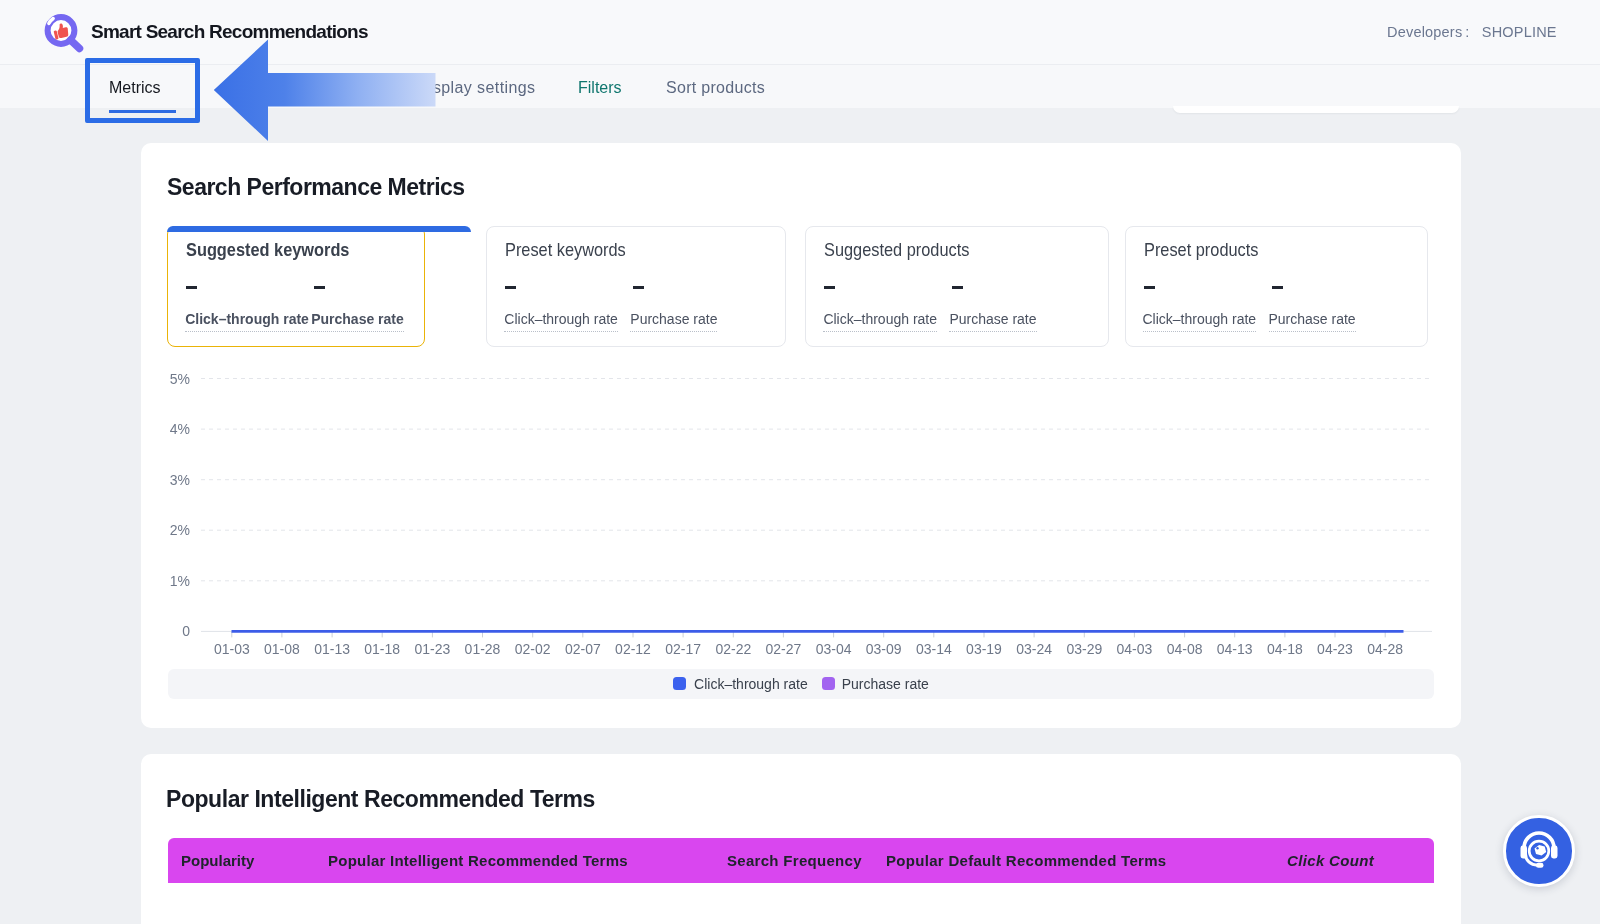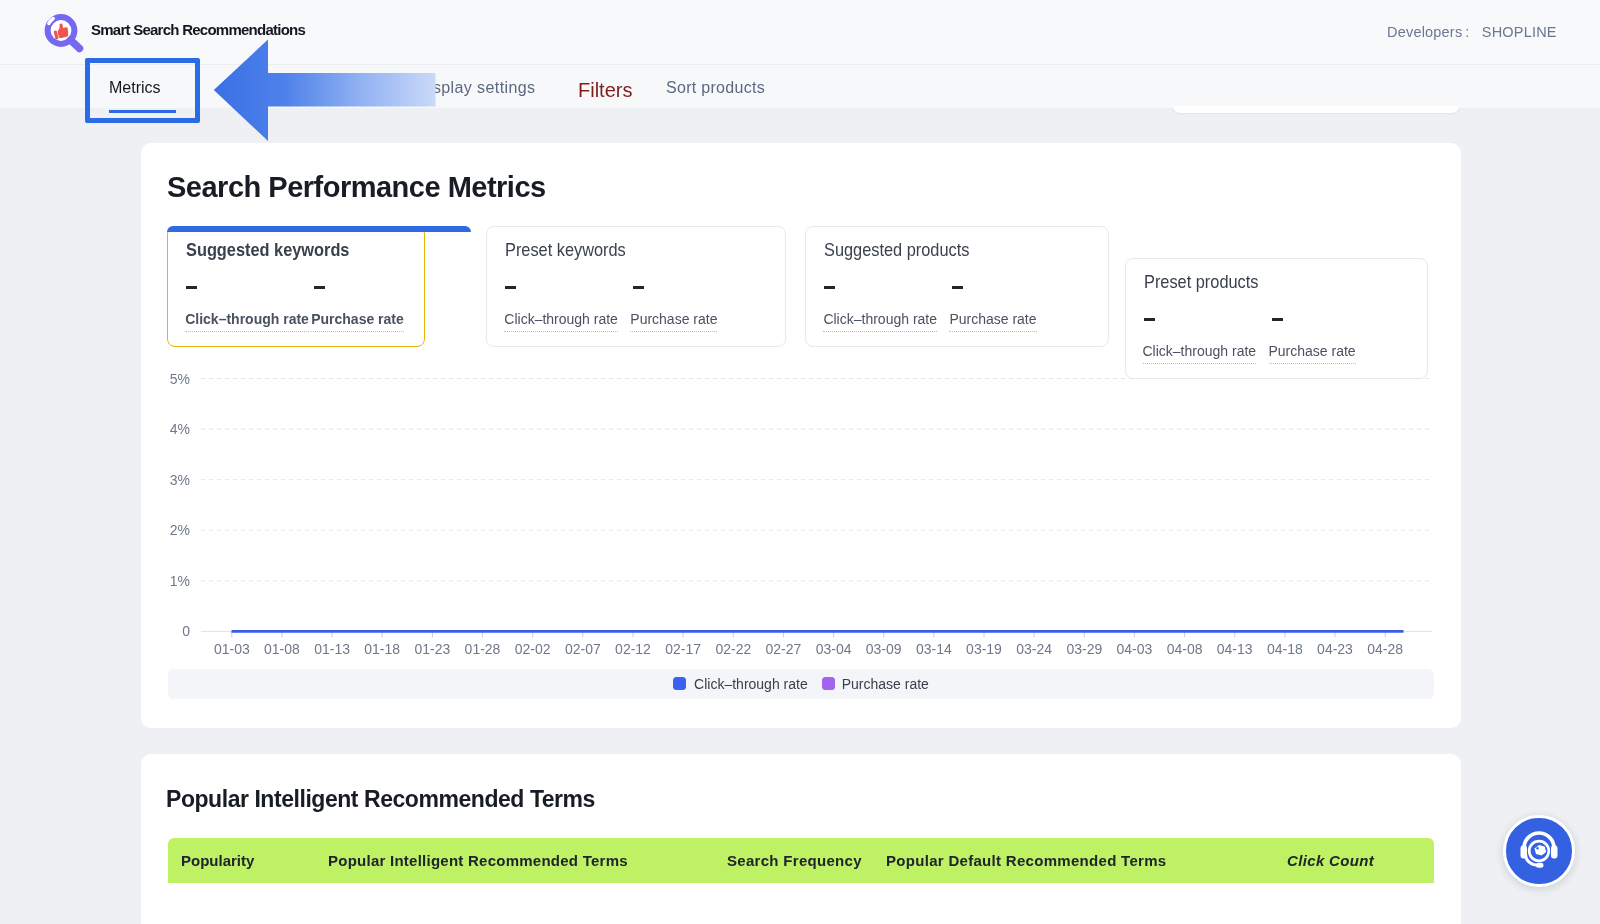--- a/index.html
+++ b/index.html
@@ -19,33 +19,33 @@
 <svg class="abs" style="left:42px;top:11px;" width="46" height="46" viewBox="0 0 46 46">
   <circle cx="19" cy="19.5" r="13.4" fill="#ffffff" stroke="#7568f1" stroke-width="6"></circle>
   <line x1="28.5" y1="29" x2="37.5" y2="37.5" stroke="#7568f1" stroke-width="7.5" stroke-linecap="round"></line>
   <path d="M 6.8 12.6 A 13.4 13.4 0 0 1 11.2 7.5" fill="none" stroke="#ffffff" stroke-width="3.4" stroke-linecap="round"></path>
   <g fill="#ef5350" transform="rotate(-14 19 19.5)">
     <rect x="11.6" y="18.2" width="3.1" height="9" rx="1.1"></rect>
     <path d="M15.3 27.2 v-6.8 c0-1.4 1.7-2.1 2.5-3.3 .6-.9 .9-1.9 1.1-2.9 .2-1.2 .8-1.6 1.6-1.5 .9 .1 1.5 1 1.5 2.1 0 1.1-.3 1.9-.7 2.8 h3.1 c1.1 0 1.8 .9 1.6 1.8 l-.85 5.4 c-.2 1.2-1.05 2.1-2.3 2.1 h-5.2 c-1.25 0-2.35-1-2.35-2.2 z"></path>
   </g>
 </svg>
 
-<div class="abs" style="left:91px;top:21px;font-size:15px;font-weight:700;color:#14171f;letter-spacing:-0.75px;">Smart Search Recommendations</div>
+<div class="abs" style="left:91px;top:21px;font-size:19px;font-weight:700;color:#14171f;letter-spacing:-0.75px;">Smart Search Recommendations</div>
 
 <div class="abs" style="left:1387px;top:24px;font-size:14.5px;color:#6b7790;letter-spacing:0.2px;">Developers<span style="margin:0 8px 0 3px;">:</span> SHOPLINE</div>
 
 <div class="abs" style="left:109px;top:79px;font-size:16px;color:#15181f;">Metrics</div>
 <div class="abs" style="left:417px;top:79px;font-size:16px;color:#5c6880;letter-spacing:0.4px;">Display settings</div>
-<div class="abs" style="left:578px;top:79px;font-size:20px;color:#7f1d1d;">Filters</div>
+<div class="abs" style="left:578px;top:79px;font-size:16px;color:#0f766e;">Filters</div>
 <div class="abs" style="left:666px;top:79px;font-size:16px;color:#5c6880;letter-spacing:0.3px;">Sort products</div>
 
 <div class="abs" style="left:109px;top:110px;width:67px;height:3px;background:#2e6be2;z-index:5;"></div>
 
 <div class="abs" style="left:141px;top:143px;width:1320px;height:585px;background:#ffffff;border-radius:10px;">
-  <div class="abs" style="left:26px;top:31px;font-size:29px;font-weight:700;color:#181c25;letter-spacing:-0.5px;line-height:26px;">Search Performance Metrics</div>
+  <div class="abs" style="left:26px;top:31px;font-size:23px;font-weight:700;color:#181c25;letter-spacing:-0.5px;line-height:26px;">Search Performance Metrics</div>
 
   <div class="abs" style="left:26.2px;top:83px;width:258px;height:120.5px;border:1px solid #eab308;border-radius:8px;font-weight:bold;">
     <div class="abs" style="left:-1px;top:-1px;width:303.4px;height:6px;background:#2e6be2;border-radius:8px 8px 0 0;"></div>
     <div class="abs" style="left:18px;top:12px;font-size:19px;color:#3a414d;transform:scaleX(0.86);transform-origin:left top;white-space:nowrap;">Suggested keywords</div>
     <div class="abs" style="left:18px;top:59px;width:11px;height:3.2px;background:#212631;"></div>
     <div class="abs" style="left:146px;top:59px;width:11px;height:3.2px;background:#212631;"></div>
     <div class="abs" style="left:17px;top:84px;font-size:14px;color:#4a5160;border-bottom:1px dotted #b9bfc9;padding-bottom:4px;">Click–through rate</div>
     <div class="abs" style="left:143px;top:84px;font-size:14px;color:#4a5160;border-bottom:1px dotted #b9bfc9;padding-bottom:4px;">Purchase rate</div>
   </div>
   <div class="abs" style="left:345.3px;top:83px;width:300px;height:120.5px;border:1px solid #e6e8ed;border-radius:8px;">
@@ -55,21 +55,21 @@
     <div class="abs" style="left:17px;top:84px;font-size:14px;color:#4a5160;border-bottom:1px dotted #b9bfc9;padding-bottom:4px;">Click–through rate</div>
     <div class="abs" style="left:143px;top:84px;font-size:14px;color:#4a5160;border-bottom:1px dotted #b9bfc9;padding-bottom:4px;">Purchase rate</div>
   </div>
   <div class="abs" style="left:664.4px;top:83px;width:303.4px;height:120.5px;border:1px solid #e6e8ed;border-radius:8px;">
     <div class="abs" style="left:18px;top:12px;font-size:19px;color:#3a414d;transform:scaleX(0.86);transform-origin:left top;white-space:nowrap;">Suggested products</div>
     <div class="abs" style="left:18px;top:59px;width:11px;height:3.2px;background:#212631;"></div>
     <div class="abs" style="left:146px;top:59px;width:11px;height:3.2px;background:#212631;"></div>
     <div class="abs" style="left:17px;top:84px;font-size:14px;color:#4a5160;border-bottom:1px dotted #b9bfc9;padding-bottom:4px;">Click–through rate</div>
     <div class="abs" style="left:143px;top:84px;font-size:14px;color:#4a5160;border-bottom:1px dotted #b9bfc9;padding-bottom:4px;">Purchase rate</div>
   </div>
-  <div class="abs" style="left:983.5px;top:83px;width:303.4px;height:120.5px;border:1px solid #e6e8ed;border-radius:8px;margin-top:32px;">
+  <div class="abs" style="left:983.5px;top:83px;width:303.4px;height:120.5px;border:1px solid #e6e8ed;border-radius:8px;">
     <div class="abs" style="left:18px;top:12px;font-size:19px;color:#3a414d;transform:scaleX(0.86);transform-origin:left top;white-space:nowrap;">Preset products</div>
     <div class="abs" style="left:18px;top:59px;width:11px;height:3.2px;background:#212631;"></div>
     <div class="abs" style="left:146px;top:59px;width:11px;height:3.2px;background:#212631;"></div>
     <div class="abs" style="left:17px;top:84px;font-size:14px;color:#4a5160;border-bottom:1px dotted #b9bfc9;padding-bottom:4px;">Click–through rate</div>
     <div class="abs" style="left:143px;top:84px;font-size:14px;color:#4a5160;border-bottom:1px dotted #b9bfc9;padding-bottom:4px;">Purchase rate</div>
   </div>
 
   <svg class="abs" style="left:0;top:217px;" width="1320" height="308" viewBox="0 0 1320 308">
     <g font-family="Liberation Sans, sans-serif" font-size="14" fill="#6f7889">
       <text x="49" y="23.5" text-anchor="end">5%</text>
@@ -145,21 +145,21 @@
   <div class="abs" style="left:27px;top:525.5px;width:1266px;height:30px;background:#f4f5f8;border-radius:6px;display:flex;align-items:center;justify-content:center;">
     <span style="width:13px;height:13px;background:#3b61ee;border-radius:3.5px;display:inline-block;"></span>
     <span style="font-size:14px;color:#39404c;margin-left:8px;">Click–through rate</span>
     <span style="width:13px;height:13px;background:#a263f0;border-radius:3.5px;display:inline-block;margin-left:14px;"></span>
     <span style="font-size:14px;color:#39404c;margin-left:7px;">Purchase rate</span>
   </div>
 </div>
 
 <div class="abs" style="left:141px;top:754px;width:1320px;height:200px;background:#ffffff;border-radius:10px;">
   <div class="abs" style="left:25px;top:32px;font-size:23px;font-weight:700;color:#181c25;letter-spacing:-0.45px;line-height:26px;">Popular Intelligent Recommended Terms</div>
-  <div class="abs" style="left:27px;top:83.5px;width:1266px;height:45.5px;background:#bef264;border-radius:6px 6px 0 0;">
+  <div class="abs" style="left:27px;top:83.5px;width:1266px;height:45.5px;background:#d946ef;border-radius:6px 6px 0 0;">
     <div class="abs" style="left:13px;top:14px;font-size:15px;font-weight:700;color:#20242c;">Popularity</div>
     <div class="abs" style="left:160px;top:14px;font-size:15px;font-weight:700;color:#20242c;letter-spacing:0.25px;">Popular Intelligent Recommended Terms</div>
     <div class="abs" style="left:559px;top:14px;font-size:15px;font-weight:700;color:#20242c;letter-spacing:0.3px;">Search Frequency</div>
     <div class="abs" style="left:718px;top:14px;font-size:15px;font-weight:700;color:#20242c;letter-spacing:0.3px;text-align:right;">Popular Default Recommended Terms</div>
     <div class="abs" style="left:1119px;top:14px;font-size:15px;font-weight:700;color:#20242c;letter-spacing:0.35px;font-style:italic;">Click Count</div>
   </div>
 </div>
 
 <div class="abs" style="left:85px;top:58px;width:114.5px;height:64.5px;border:5px solid #2b6ce6;border-radius:2px;z-index:6;"></div>
 

